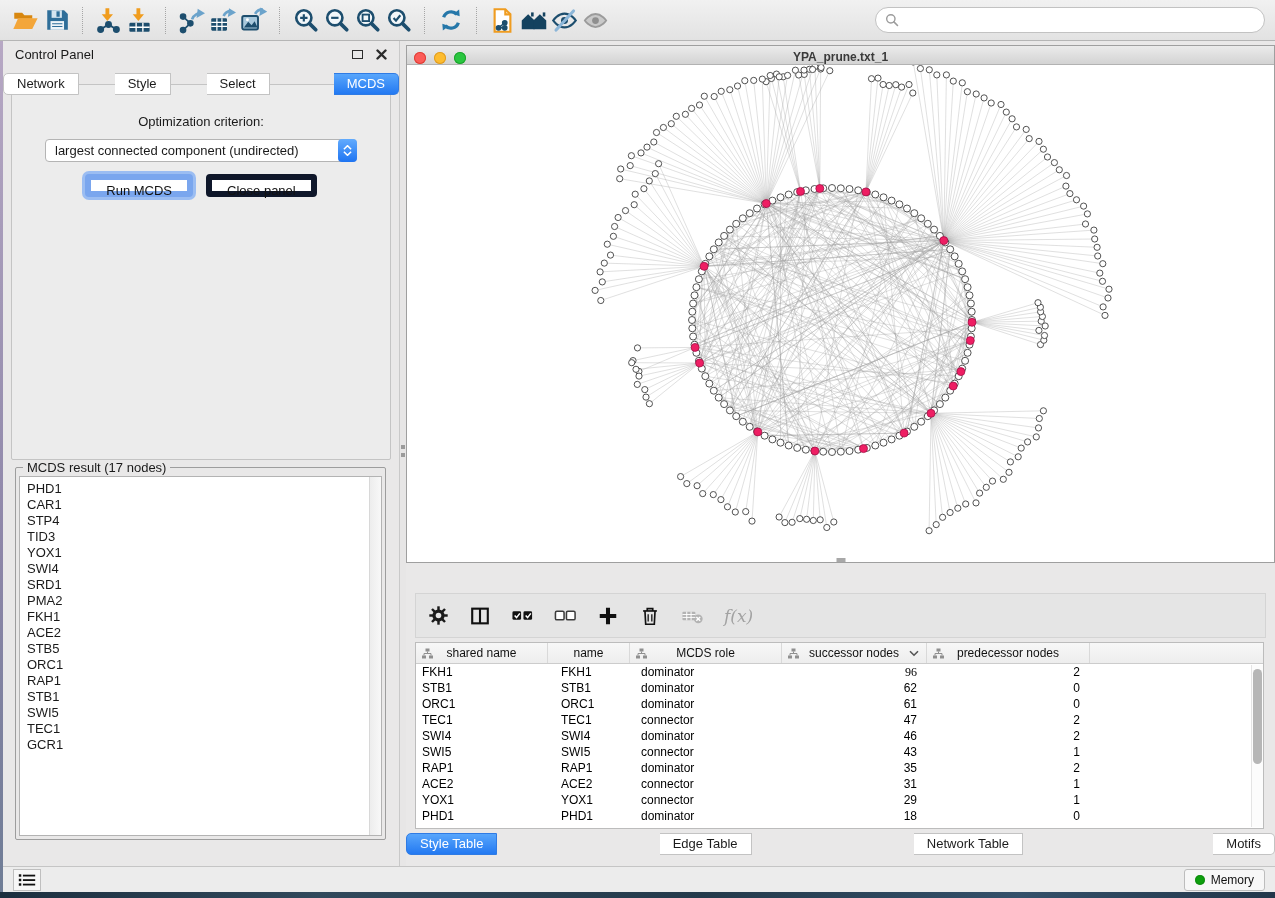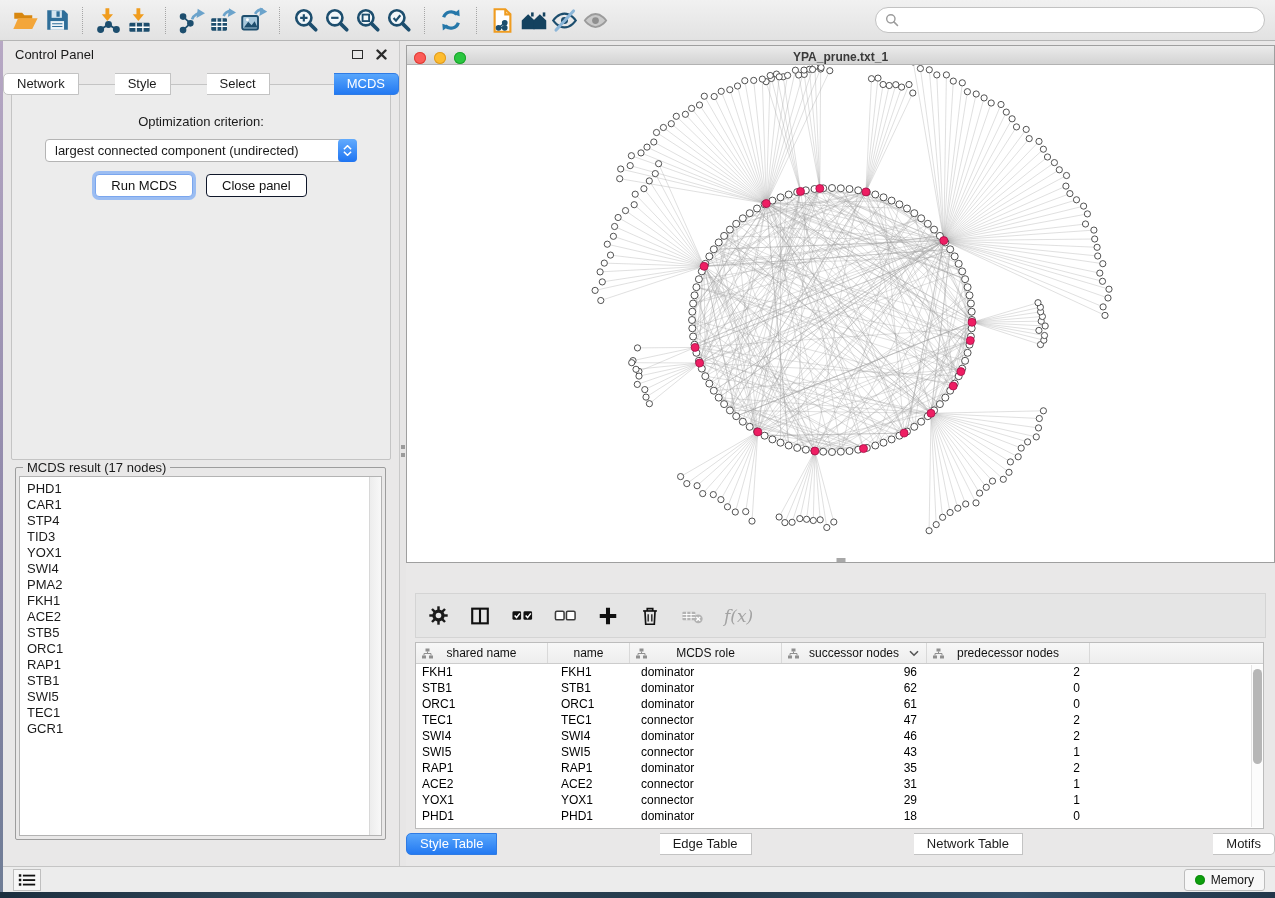--- a/index.html
+++ b/index.html
@@ -38,21 +38,21 @@
   .seg.sel{background:linear-gradient(#58a6fc,#2379f2);border-color:#2f7be4;color:#fff;}
   .cp-box{position:absolute;left:8px;right:8px;top:43px;height:376px;background:#ececec;
           border:1px solid #c4c4c4;border-radius:2px;}
   .opt-label{margin-top:29px;text-align:center;font-size:13px;}
   .dropdown{margin:10px auto 0;width:312px;height:23px;background:#fff;border:1px solid #b4b4b4;border-radius:4px;
             display:flex;align-items:center;font-size:13px;padding-left:9px;}
   .dropdown .val{flex:1;white-space:nowrap;overflow:hidden;}
   .stepper{width:19px;height:23px;margin-right:-1px;background:linear-gradient(#62abfd,#1e74f2);
            border-radius:4px;display:flex;flex-direction:column;align-items:center;justify-content:center;gap:1px;}
   .btn-row{display:flex;justify-content:center;gap:13px;margin-top:12px;}
-  .btn{background:#fff;border:1px solid #0f172a;border-radius:4px;font-size:13px;height:23px;
+  .btn{background:#fff;border:6px solid #0f172a;border-radius:4px;font-size:13px;height:23px;
        padding:0 15px;line-height:21px;color:#111;}
   .btn.focus{box-shadow:0 0 0 3px rgba(90,152,248,.55);border-color:#7aa6ee;}
   .result-box{position:absolute;left:12px;right:13px;top:426px;height:373px;border:1px solid #9d9d9d;border-radius:2px;}
   .result-legend{position:absolute;top:-8px;left:7px;background:#e9e8e8;padding:0 4px;font-size:13px;z-index:2;}
   .result-list{position:absolute;left:3px;right:3px;top:8px;bottom:3px;background:#fff;border:1px solid #b3b3b3;
                overflow:hidden;font-size:13px;line-height:16px;padding:4px 0 0 7px;}
   .result-scroll{position:absolute;right:0;top:0;bottom:0;width:12px;background:linear-gradient(90deg,#ededed,#f8f8f8);
                  border-left:1px solid #d8d8d8;}
   .mcds-item{height:16px;}
 
@@ -298,20 +298,21 @@
     <div class="result-box">
       <span class="result-legend">MCDS result (17 nodes)</span>
       <div class="result-list" id="mcds-list">
         <div class="result-scroll"></div>
       <div class="mcds-item">PHD1</div>
           <div class="mcds-item">CAR1</div>
           <div class="mcds-item">STP4</div>
           <div class="mcds-item">TID3</div>
           <div class="mcds-item">YOX1</div>
           <div class="mcds-item">SWI4</div>
+          <div class="mcds-item">SRD1</div>
           <div class="mcds-item">PMA2</div>
           <div class="mcds-item">FKH1</div>
           <div class="mcds-item">ACE2</div>
           <div class="mcds-item">STB5</div>
           <div class="mcds-item">ORC1</div>
           <div class="mcds-item">RAP1</div>
           <div class="mcds-item">STB1</div>
           <div class="mcds-item">SWI5</div>
           <div class="mcds-item">TEC1</div>
           <div class="mcds-item">GCR1</div>
@@ -1216,21 +1217,21 @@
             </svg>
             <span>predecessor nodes</span>
           </div>
           <div class="th fill"></div>
         </div>
       <div class="tbody" id="tp-tbody">
           <div class="tr">
             <div class="td" style="width: 132px; padding-left: 6px;">FKH1</div>
             <div class="td" style="width: 82px; padding-left: 13px;">FKH1</div>
             <div class="td" style="width: 152px; padding-left: 11px;">dominator</div>
-            <div class="td num" style="width: 145px;">96</div>
+            <div class="td num" style="width: 145px; font-family: Liberation Serif, serif;">96</div>
             <div class="td num" style="width: 163px;">2</div>
           </div>
           <div class="tr">
             <div class="td" style="width: 132px; padding-left: 6px;">STB1</div>
             <div class="td" style="width: 82px; padding-left: 13px;">STB1</div>
             <div class="td" style="width: 152px; padding-left: 11px;">dominator</div>
             <div class="td num" style="width: 145px;">62</div>
             <div class="td num" style="width: 163px;">0</div>
           </div>
           <div class="tr">

